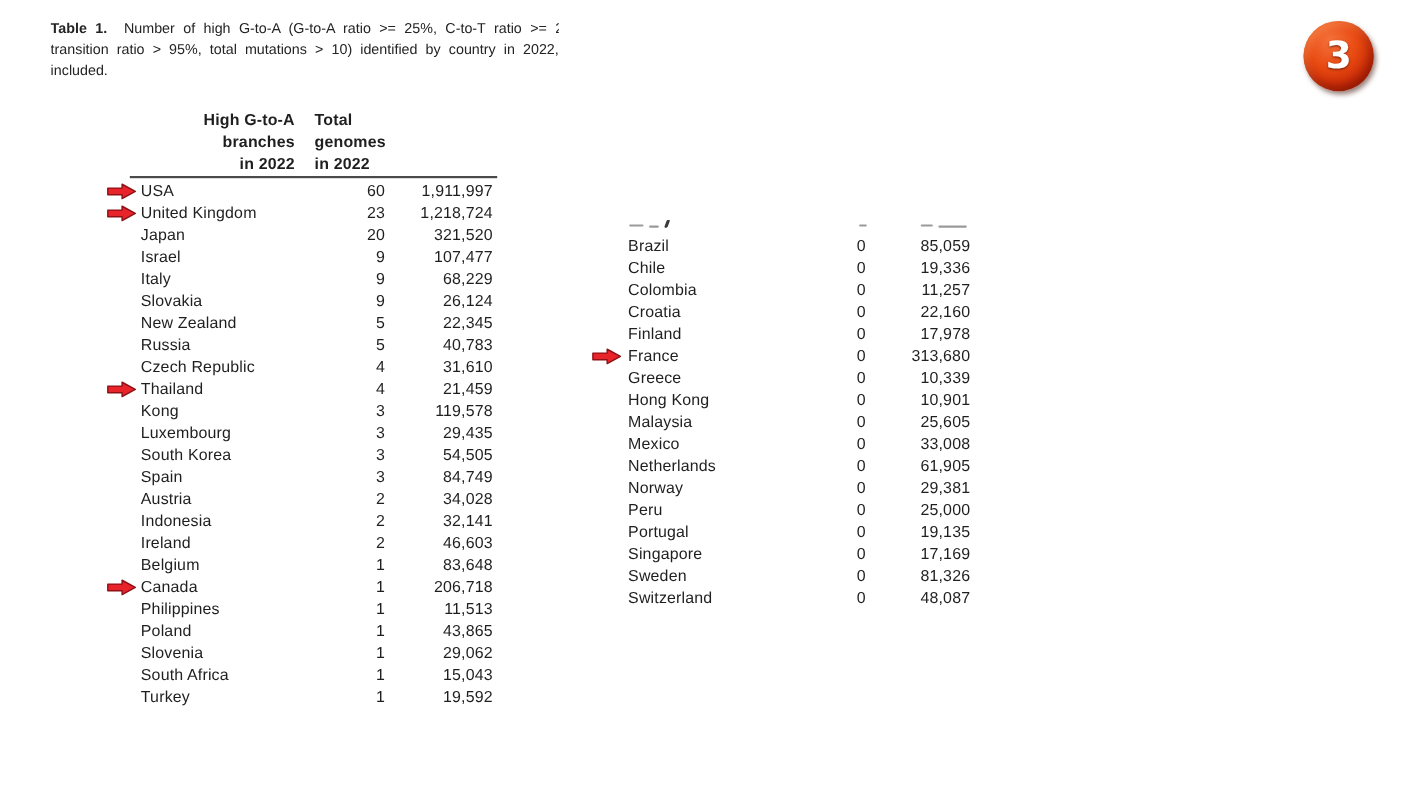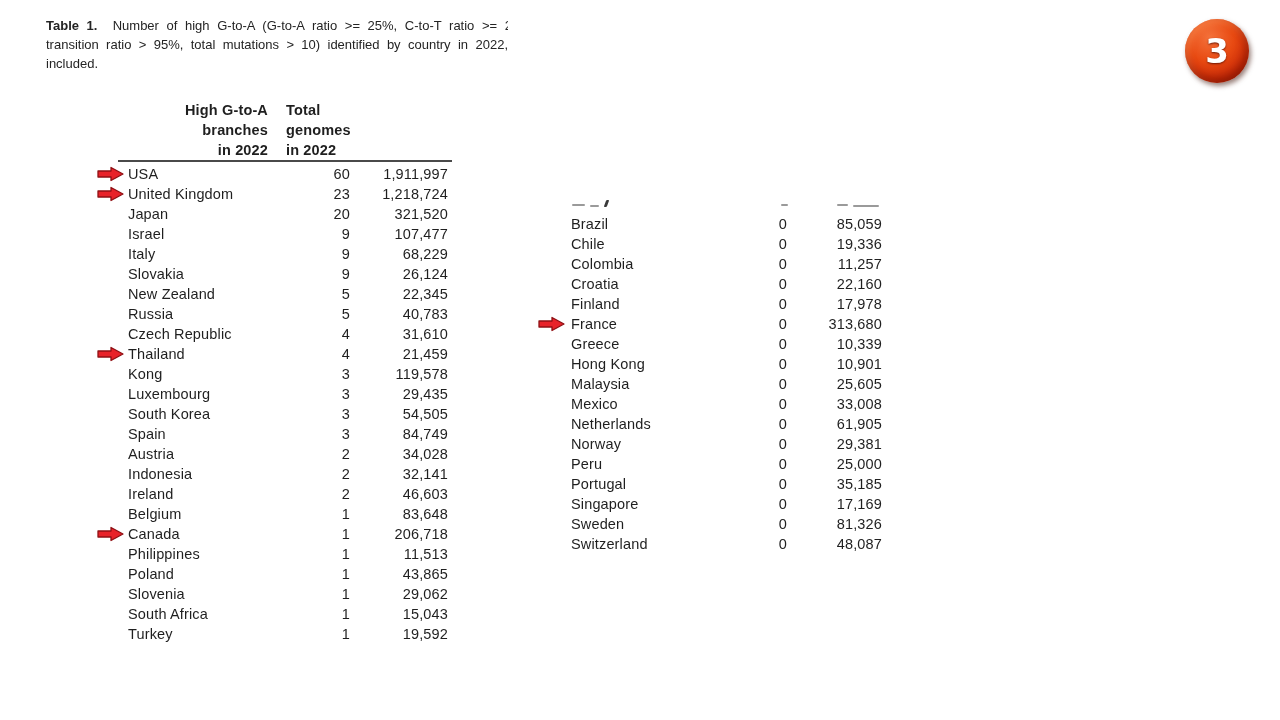--- a/index.html
+++ b/index.html
@@ -377,21 +377,21 @@
 
     <span class="country">Peru</span>
     <span class="branches">0</span>
     <span class="genomes">25,000</span>
   </div>
 
   <div class="trow">
 
     <span class="country">Portugal</span>
     <span class="branches">0</span>
-    <span class="genomes">35,185</span>
+    <span class="genomes">19,135</span>
   </div>
 
   <div class="trow">
 
     <span class="country">Singapore</span>
     <span class="branches">0</span>
     <span class="genomes">17,169</span>
   </div>
 
   <div class="trow">

